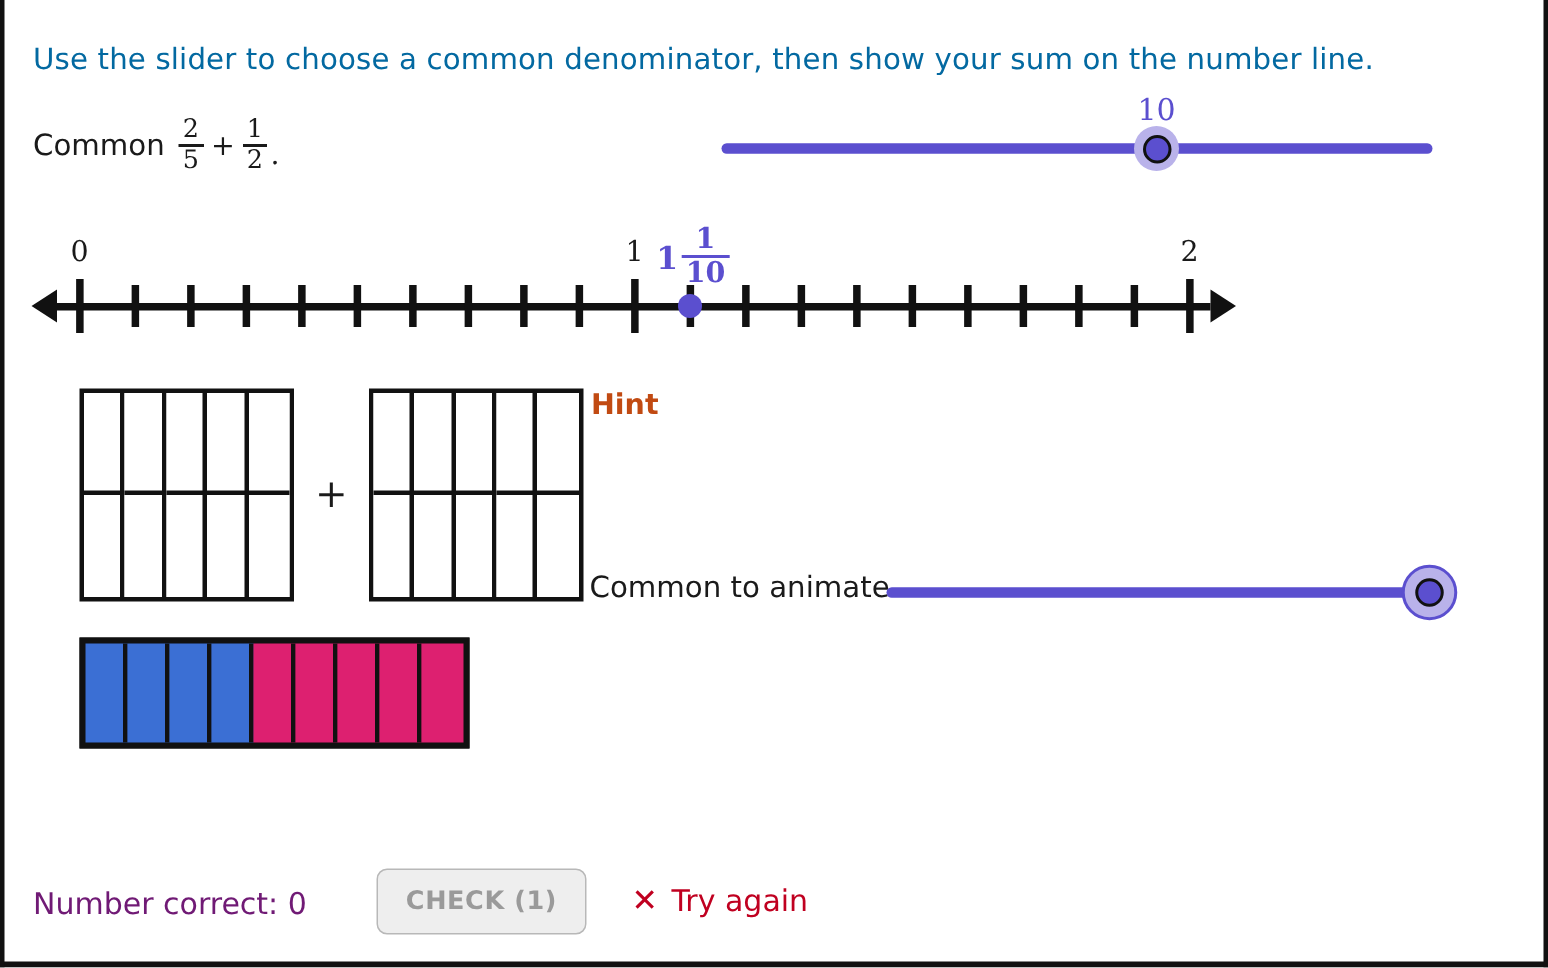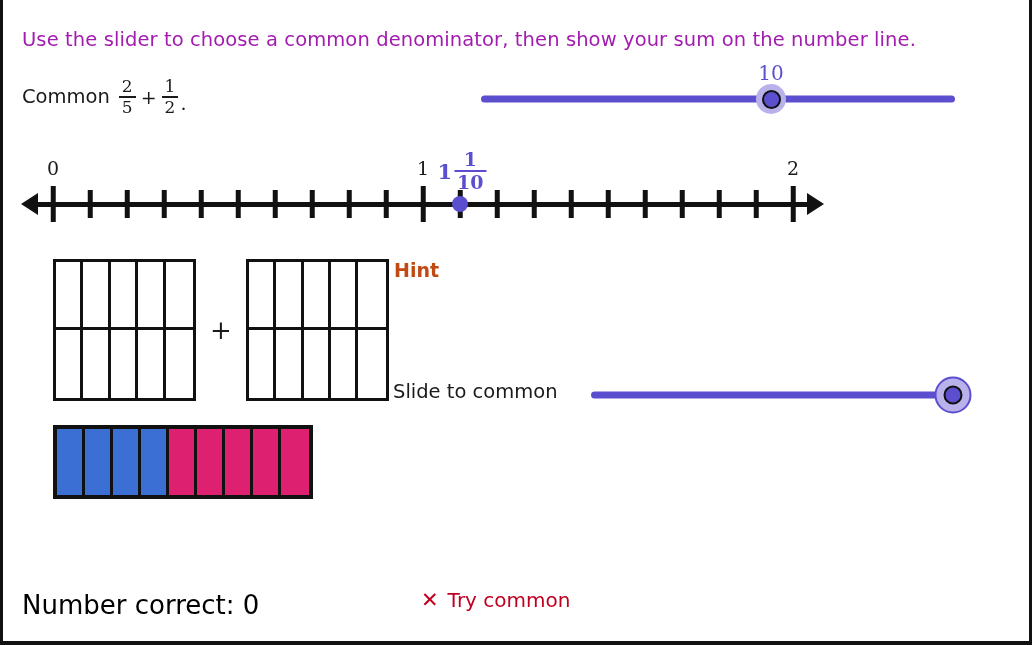--- a/index.html
+++ b/index.html
@@ -17,21 +17,21 @@
     border-left: 3px solid #111111;
     border-right: 3px solid #111111;
     border-bottom: 4px solid #111111;
     background: #ffffff;
   }
 
   
   .prompt {
     position: absolute; left: 19px; top: 28px;
     font-size: 19.5px; letter-spacing: 0.1px;
-    color: #a21caf; white-space: nowrap;
+    color: #0369a1; white-space: nowrap;
   }
   .evaluate-row {
     position: absolute; left: 19px; top: 78px;
     display: flex; align-items: center;
     font-size: 19.5px; white-space: nowrap;
   }
   .cd-label {
     position: absolute; left: 222px; top: 85px;
     font-size: 19.5px; color: #1a1a1a; white-space: nowrap;
   }
@@ -182,21 +182,21 @@
     display: flex;
     border: 4px solid #111111;
     background: #111111;
   }
   #resultbar .seg { height: 66px; border-right: 3px solid #111111; }
   #resultbar .seg:last-child { border-right: none; }
 
   
   .footer-text {
     position: absolute; left: 19px; top: 590px;
-    font-size: 26px; color: #000000; white-space: nowrap;
+    font-size: 20px; color: #701a75; white-space: nowrap;
   }
   #check-button {
     position: absolute; left: 248px; top: 579px;
     width: 140px; height: 44px;
     background: #eeeeee;
     border: 1.5px solid #b8b8b8;
     border-radius: 7px;
     color: #9a9a9a;
     font-family: "DejaVu Sans", sans-serif;
     font-size: 17px; font-weight: bold;
@@ -310,39 +310,40 @@
         <div class="cell last-row"></div>
         <div class="cell last-row"></div>
         <div class="cell last-col last-row"></div>
       </div>
   </div>
 
   <div id="hint">
     <div class="hint-title">Hint</div>
   </div>
 
-  <div class="animate-label">Slide to common</div>
+  <div class="animate-label">Common to animate</div>
   <div class="slider" id="animate-slider">
     <div class="track"></div>
     <div class="handle">
       <div class="knob"></div>
     </div>
   </div>
 
   <div id="resultbar">
       <div class="seg" style="width: 28px; background: rgb(59, 111, 212);"></div>
       <div class="seg" style="width: 28px; background: rgb(59, 111, 212);"></div>
       <div class="seg" style="width: 28px; background: rgb(59, 111, 212);"></div>
       <div class="seg" style="width: 28px; background: rgb(59, 111, 212);"></div>
       <div class="seg" style="width: 28px; background: rgb(221, 32, 112);"></div>
       <div class="seg" style="width: 28px; background: rgb(221, 32, 112);"></div>
       <div class="seg" style="width: 28px; background: rgb(221, 32, 112);"></div>
       <div class="seg" style="width: 28px; background: rgb(221, 32, 112);"></div>
       <div class="seg" style="width: 28px; background: rgb(221, 32, 112);"></div>
     </div>
 
   <div class="footer-text">Number correct: 0</div>
+  <button id="check-button">CHECK (1)</button>
   <div id="try-again">
     <span class="x-mark">✕</span>
-    <span>Try common</span>
+    <span>Try again</span>
   </div>
 
 </div>
 
 </body></html>

